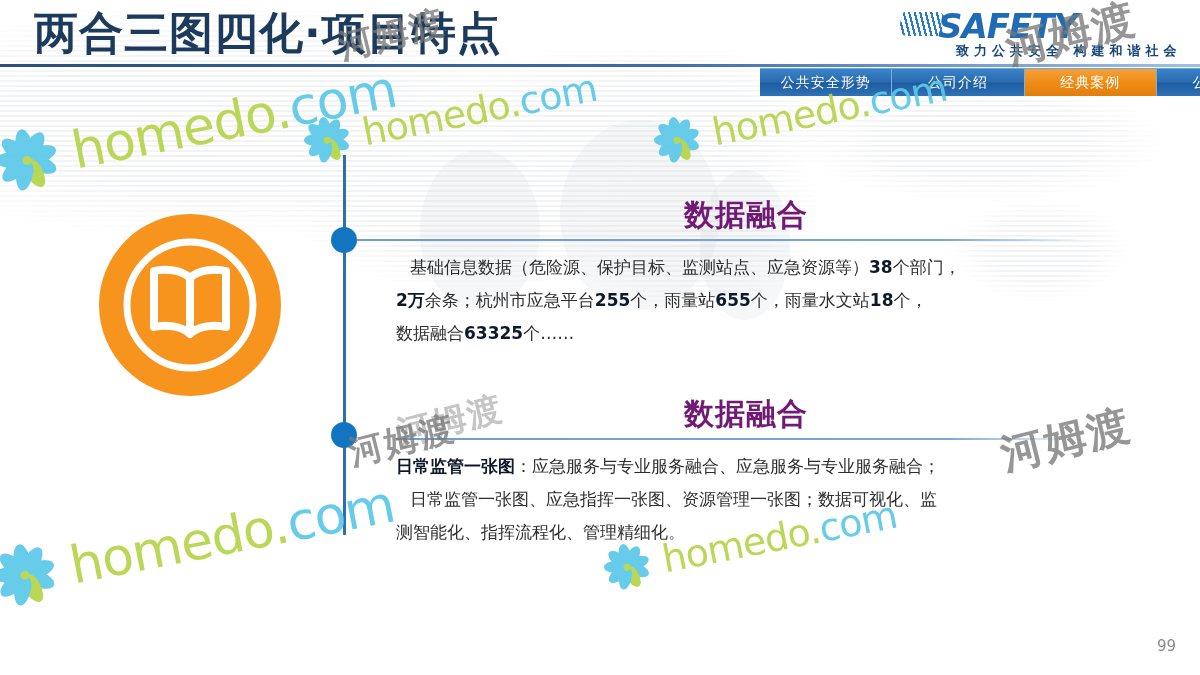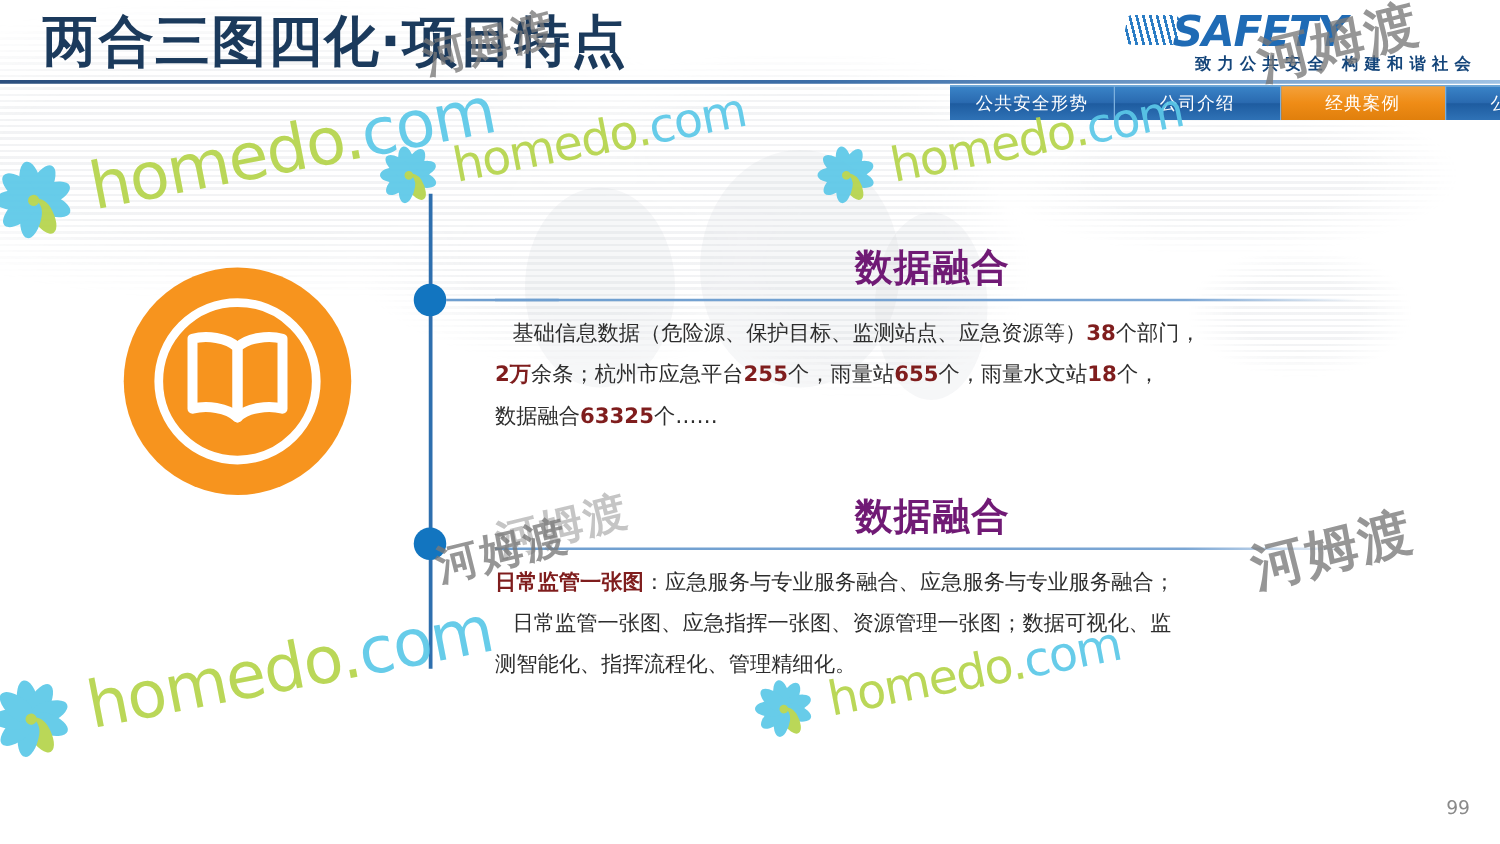--- a/index.html
+++ b/index.html
@@ -191,21 +191,21 @@
     background: linear-gradient(to right, #6f9fd0 0%, #7ba6d4 80%, rgba(160,190,220,0) 100%);
   }
   .sec-body {
     margin-top: 10px;
     font-size: 17px;
     line-height: 1.95;
     color: #2d2d2d;
   }
   .sec-body p { margin: 0; }
   .indent { padding-left: 14px; }
-  .hl { color: #7f1d1d; font-weight: 700; }
+  .hl { color: #0f172a; font-weight: 700; }
 
   
   .page-num {
     position: absolute;
     right: 24px; bottom: 20px;
     font-size: 15px;
     color: #8a8a8a;
     z-index: 6;
   }
 

